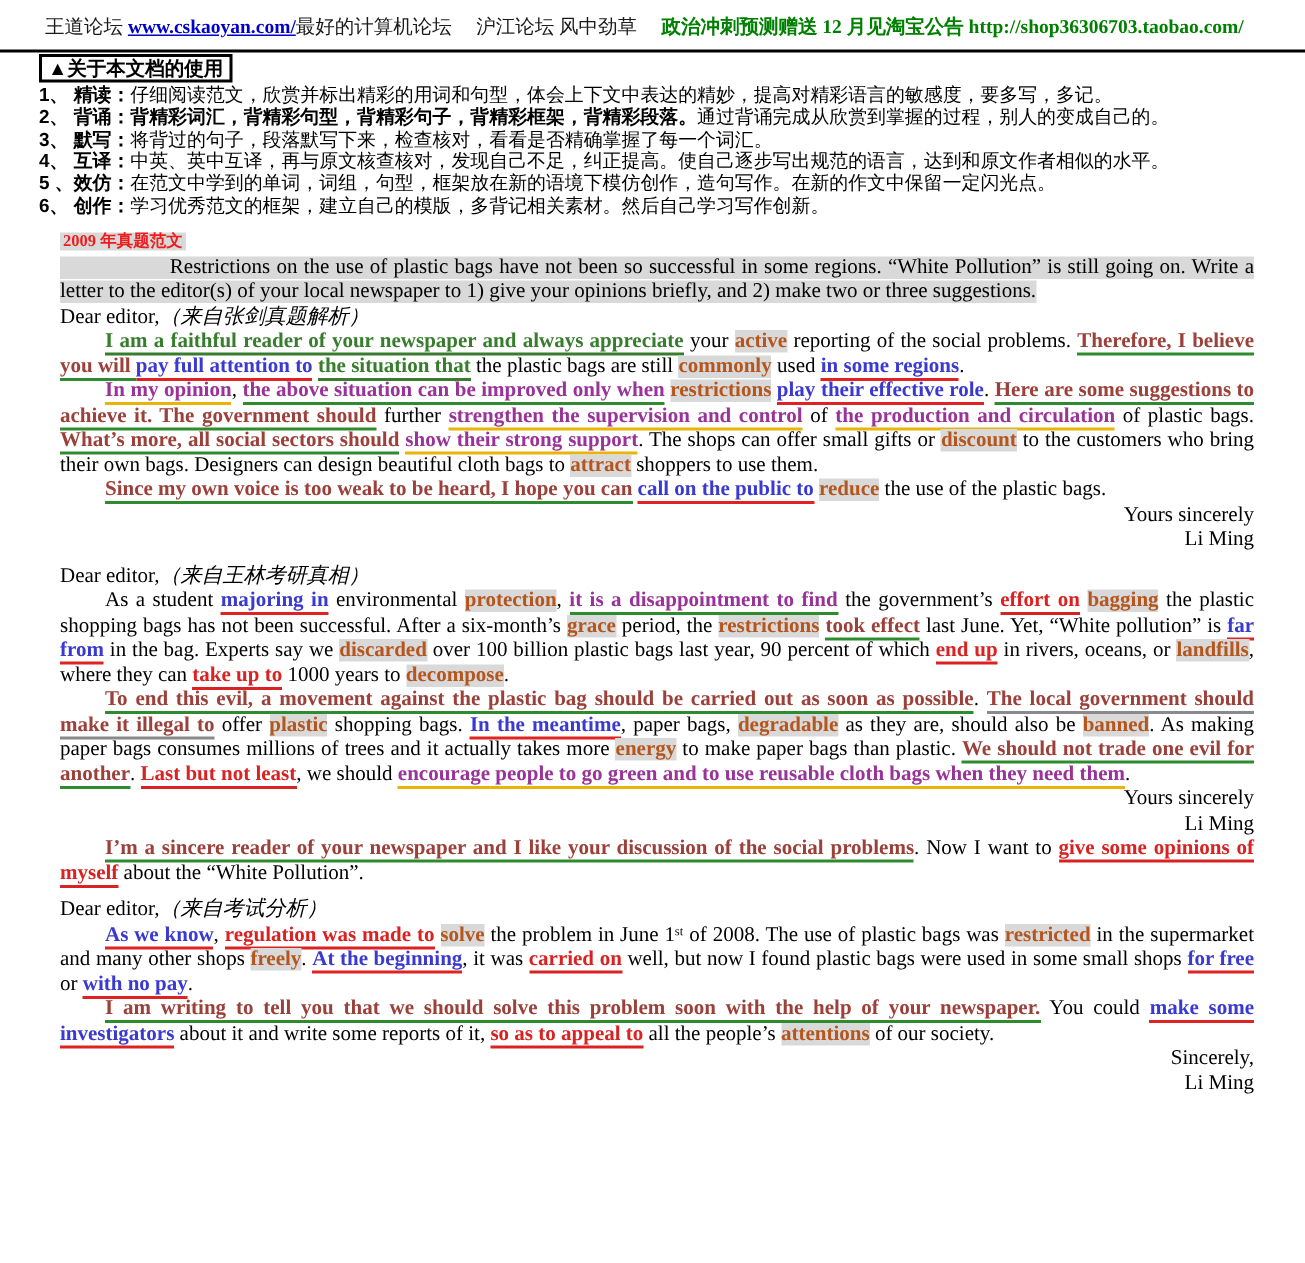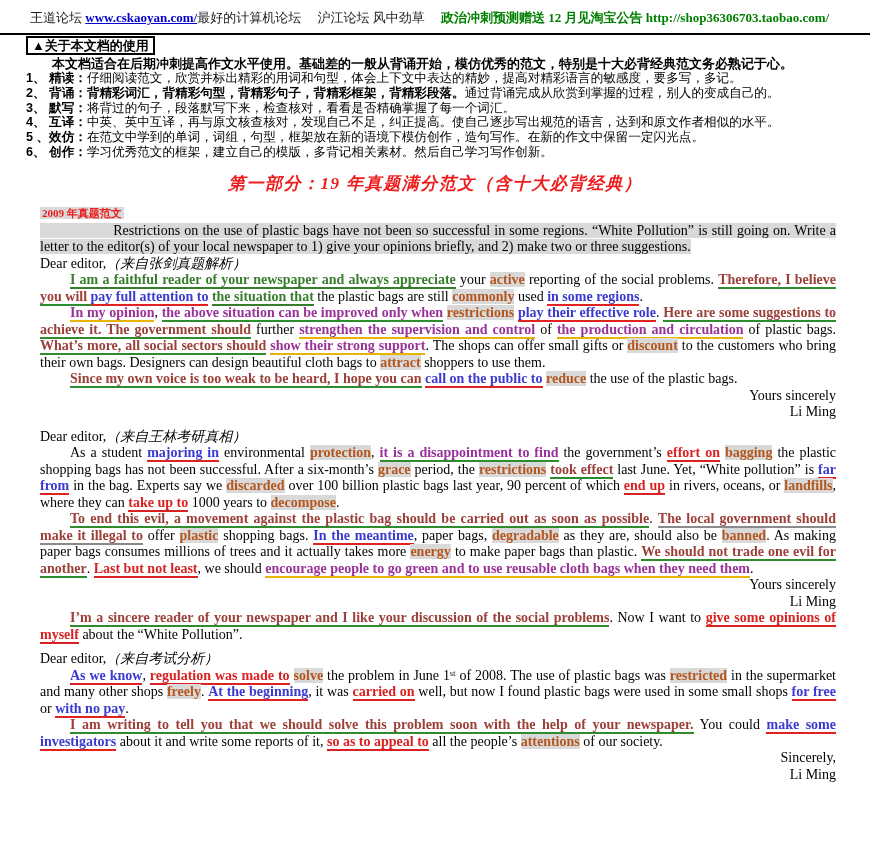--- a/index.html
+++ b/index.html
@@ -38,32 +38,30 @@
   .r-hp{background:#d9d9d9;padding-left:40px;}
 </style>
 </head>
 <body>
 
 <div class="page">
   <div class="header" id="page-header"><span class="r-hn">王道论坛 </span><span class="r-link">www.cskaoyan.com/</span><span class="r-hn">最好的计算机论坛　 沪江论坛 风中劲草　 </span><span class="r-grn">政治冲刺预测赠送 12 月见淘宝公告 </span><span class="r-grn">http://shop36306703.taobao.com/</span></div>
 
   <div class="usage-box">
     <div class="usage-label">▲关于本文档的使用</div>
-    <div class="usage-intro">本文档适合在后期冲刺提高作文水平使用。基础差的一般从背诵开始，模仿优秀的范文，特别是十大必背经典范文务必熟记于心。</div>
     <div id="usage-items">
         <div class="usage-item"><b>1、 精读：</b><span>仔细阅读范文，欣赏并标出精彩的用词和句型，体会上下文中表达的精妙，提高对精彩语言的敏感度，要多写，多记。</span></div>
         <div class="usage-item"><b>2、 背诵：背精彩词汇，背精彩句型，背精彩句子，背精彩框架，背精彩段落。</b><span>通过背诵完成从欣赏到掌握的过程，别人的变成自己的。</span></div>
         <div class="usage-item"><b>3、 默写：</b><span>将背过的句子，段落默写下来，检查核对，看看是否精确掌握了每一个词汇。</span></div>
         <div class="usage-item"><b>4、 互译：</b><span>中英、英中互译，再与原文核查核对，发现自己不足，纠正提高。使自己逐步写出规范的语言，达到和原文作者相似的水平。</span></div>
         <div class="usage-item"><b>5 、效仿：</b><span>在范文中学到的单词，词组，句型，框架放在新的语境下模仿创作，造句写作。在新的作文中保留一定闪光点。</span></div>
         <div class="usage-item"><b>6、 创作：</b><span>学习优秀范文的框架，建立自己的模版，多背记相关素材。然后自己学习写作创新。</span></div>
       </div>
   </div>
 
-  <div class="section-title">第一部分：19 年真题满分范文（含十大必背经典）</div>
 
   <div class="h2009-line">
     <span class="h2009">2009 年真题范文</span>
   </div>
 
   <div class="doc" id="doc">
       <p class="doc-p"><span class="r-hp">&nbsp;&nbsp;&nbsp;&nbsp;&nbsp;&nbsp;&nbsp;&nbsp;Restrictions on the use of plastic bags have not been so successful in some regions. “White Pollution” is still going on. Write a letter to the editor(s) of your local newspaper to 1) give your opinions briefly, and 2) make two or three suggestions.</span></p>
       <p class="doc-p"><span class="r-n">Dear editor,</span><span class="r-cn">（来自张剑真题解析）</span></p>
       <p class="doc-p p-indent"><span class="r-g">I am a faithful reader of your newspaper and always appreciate</span><span class="r-n"> your </span><span class="r-h">active</span><span class="r-n"> reporting of the social problems. </span><span class="r-m">Therefore, I believe you will </span><span class="r-b">pay full attention to</span><span class="r-n"> </span><span class="r-g">the situation that</span><span class="r-n"> the plastic bags are still </span><span class="r-h">commonly</span><span class="r-n"> used </span><span class="r-b">in some regions</span><span class="r-n">.</span></p>
       <p class="doc-p p-indent"><span class="r-p">In my opinion</span><span class="r-n">, </span><span class="r-pg">the above situation can be improved only when</span><span class="r-n"> </span><span class="r-h">restrictions</span><span class="r-n"> </span><span class="r-b">play their effective role</span><span class="r-n">. </span><span class="r-m">Here are some suggestions to achieve it. The government should</span><span class="r-n"> further </span><span class="r-p">strengthen the supervision and control</span><span class="r-n"> of </span><span class="r-p">the production and circulation</span><span class="r-n"> of plastic bags. </span><span class="r-m">What’s more, all social sectors should</span><span class="r-n"> </span><span class="r-p">show their strong support</span><span class="r-n">. The shops can offer small gifts or </span><span class="r-h">discount</span><span class="r-n"> to the customers who bring their own bags. Designers can design beautiful cloth bags to </span><span class="r-h">attract</span><span class="r-n"> shoppers to use them.</span></p>

